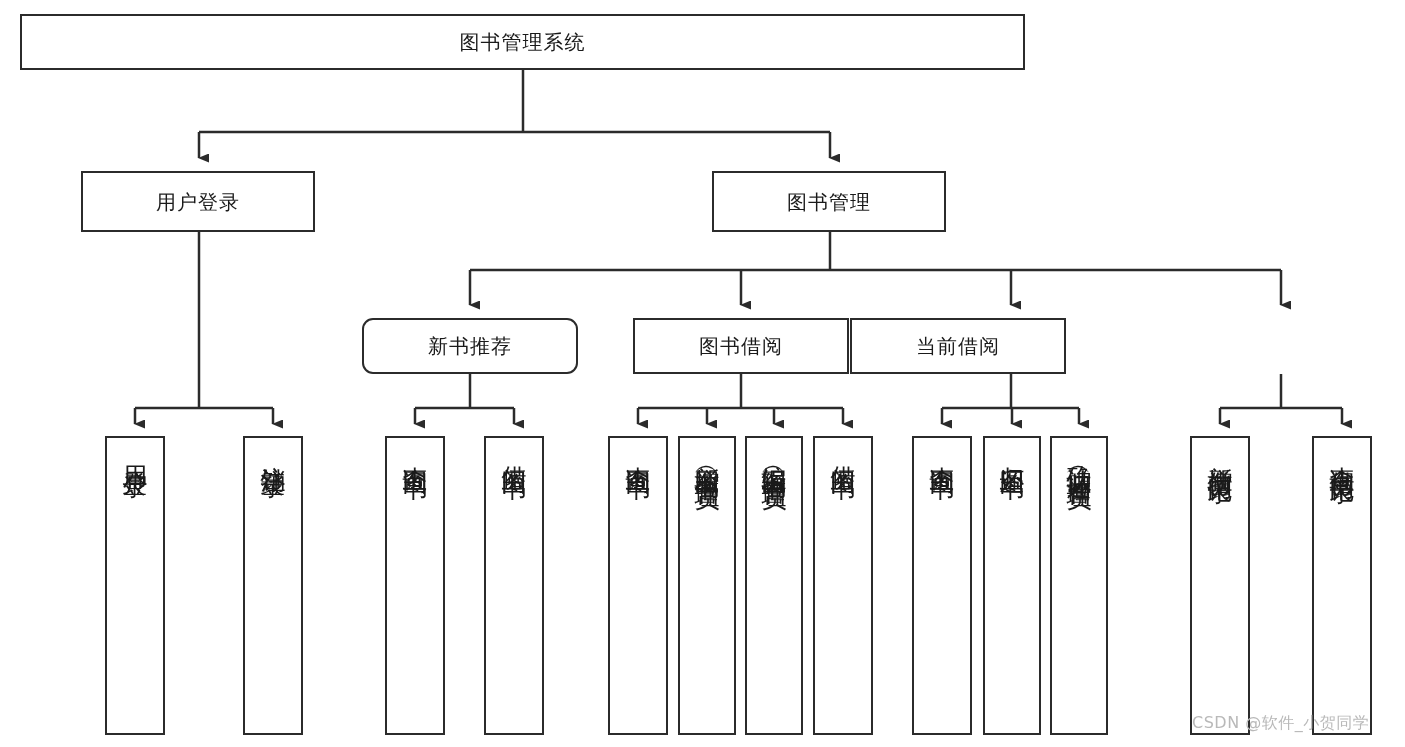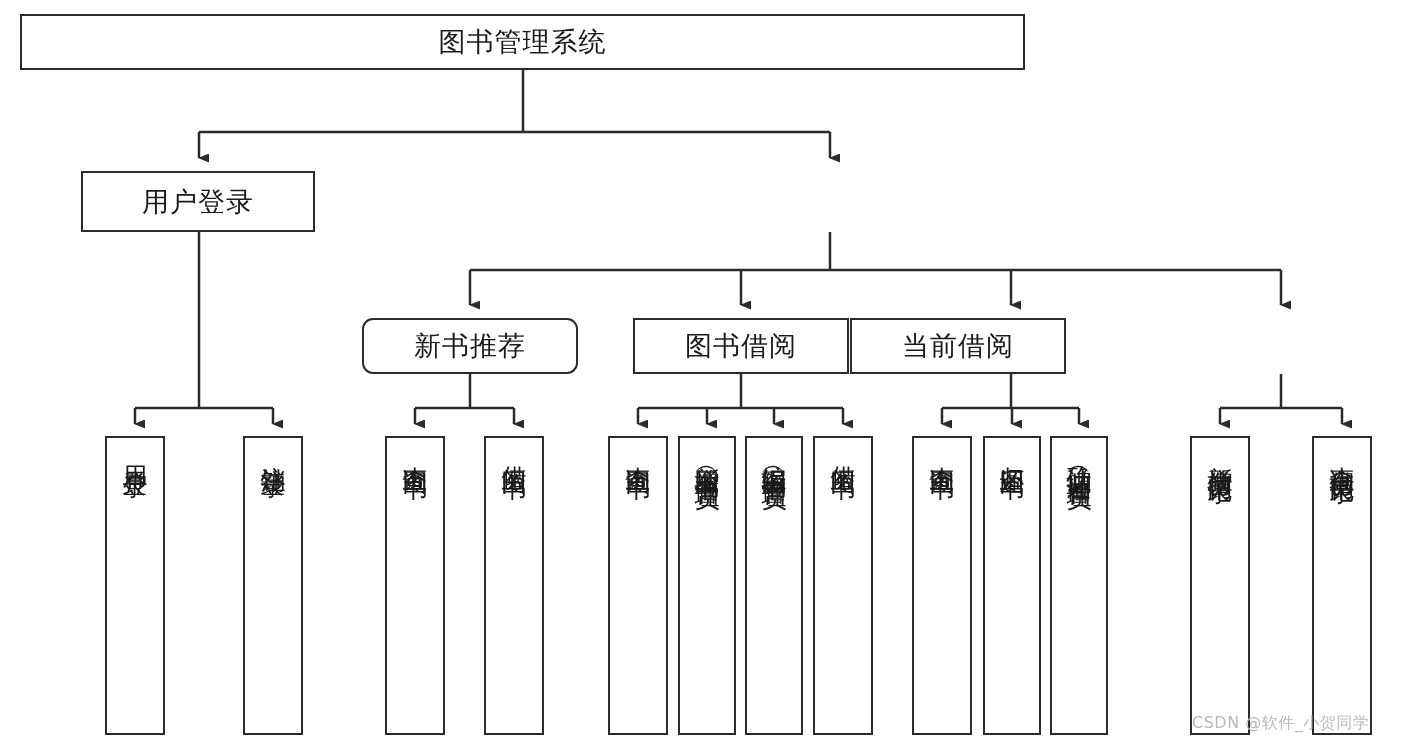--- a/index.html
+++ b/index.html
@@ -30,21 +30,21 @@
     box-sizing: border-box;
     background: #ffffff;
     border: 2px solid #2b2b2b;
     display: flex;
     align-items: center;
     justify-content: center;
     color: #1a1a1a;
   }
   .node.horizontal .node-label {
     writing-mode: horizontal-tb;
-    font-size: 27px;
+    font-size: 20px;
     letter-spacing: 1px;
     line-height: 1.1;
     white-space: nowrap;
   }
   .node.vertical {
     align-items: flex-start;
     justify-content: center;
     padding-top: 8px;
   }
   .node.vertical .node-label {
@@ -123,20 +123,23 @@
     </g>
   </svg>
 
   <div class="node horizontal" style="left:20px; top:14px; width:1005px; height:56px;">
     <span class="node-label">图书管理系统</span>
   </div>
 
   <div class="node horizontal" style="left:81px; top:171px; width:234px; height:61px;">
     <span class="node-label">用户登录</span>
   </div>
+  <div class="node horizontal" style="left:712px; top:171px; width:234px; height:61px;">
+    <span class="node-label">图书管理</span>
+  </div>
 
   <div class="node horizontal" style="left:362px; top:318px; width:216px; height:56px;border-radius:11px;">
     <span class="node-label">新书推荐</span>
   </div>
   <div class="node horizontal" style="left:633px; top:318px; width:216px; height:56px;">
     <span class="node-label">图书借阅</span>
   </div>
   <div class="node horizontal" style="left:850px; top:318px; width:216px; height:56px;">
     <span class="node-label">当前借阅</span>
   </div>

